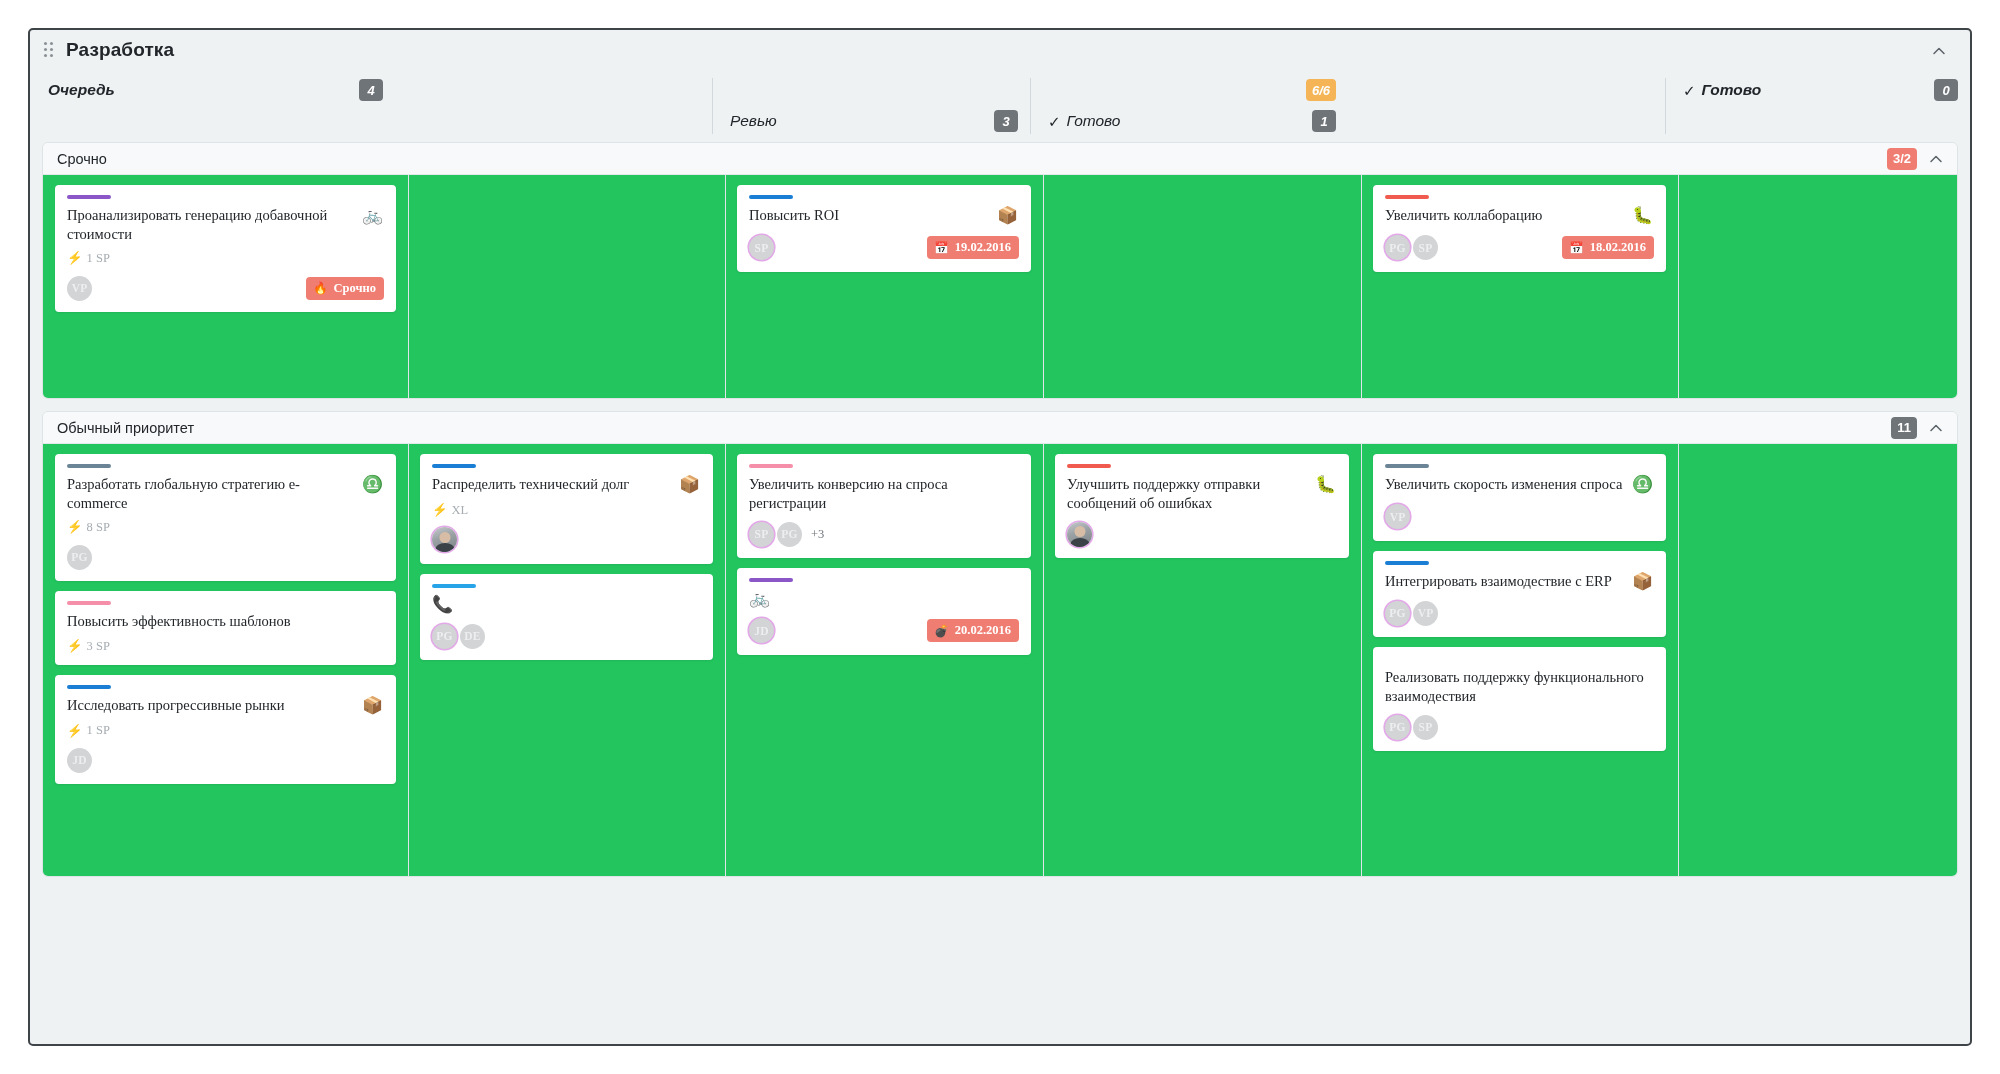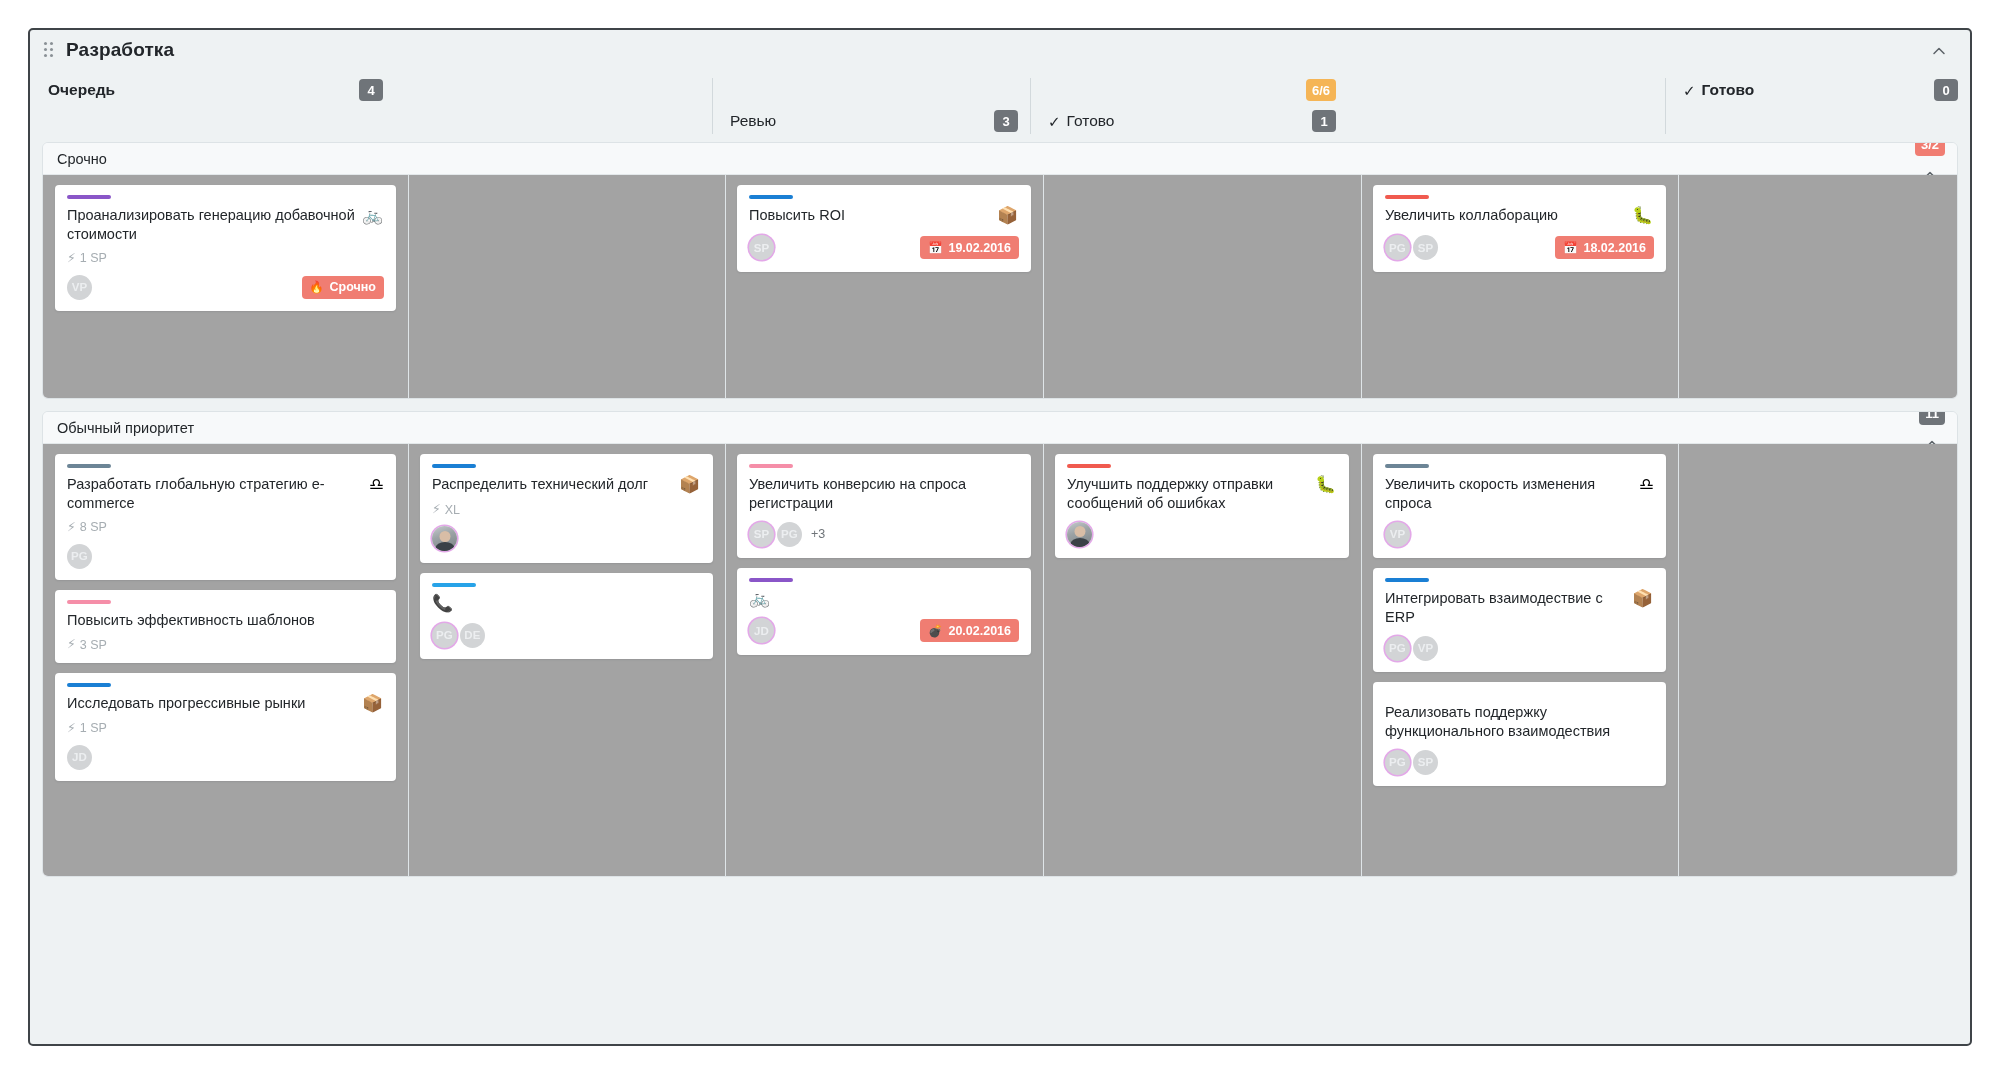--- a/index.html
+++ b/index.html
@@ -54,20 +54,21 @@
   
   .col-headers {
     position: relative;
     height: 72px;
   }
   .colhead {
     position: absolute;
     top: 0;
     height: 72px;
     padding: 0 12px 0 18px;
+    font-style: italic;
   }
   .colhead .divider {
     position: absolute;
     left: 0; top: 8px;
     width: 1px; height: 56px;
     background: #d2d9dc;
   }
   .ch-row {
     position: absolute;
     left: 18px; right: 12px;
@@ -117,24 +118,25 @@
   .lane-head {
     height: 32px;
     display: flex;
     align-items: center;
     justify-content: space-between;
     padding: 0 12px 0 14px;
     border-bottom: 1px solid #e3e8ea;
     background: #f7f9fa;
   }
   .lane-title { font-size: 14.5px; color: #22262a; }
-  .lane-head-right { display: flex; align-items: center; gap: 10px; flex-direction: column; }
+  .lane-head-right { display: flex; align-items: center; gap: 10px; }
   .lane-body {
     position: relative;
-    background: #a3a3a3;
+    background: #22c55e;
+    font-family: Liberation Serif, serif;
   }
   .lane-col {
     position: absolute;
     top: 0; bottom: 0;
     padding: 10px 12px 10px 12px;
   }
   .lane-col .vdiv {
     position: absolute;
     left: 0; top: 0; bottom: 0;
     width: 1px;

